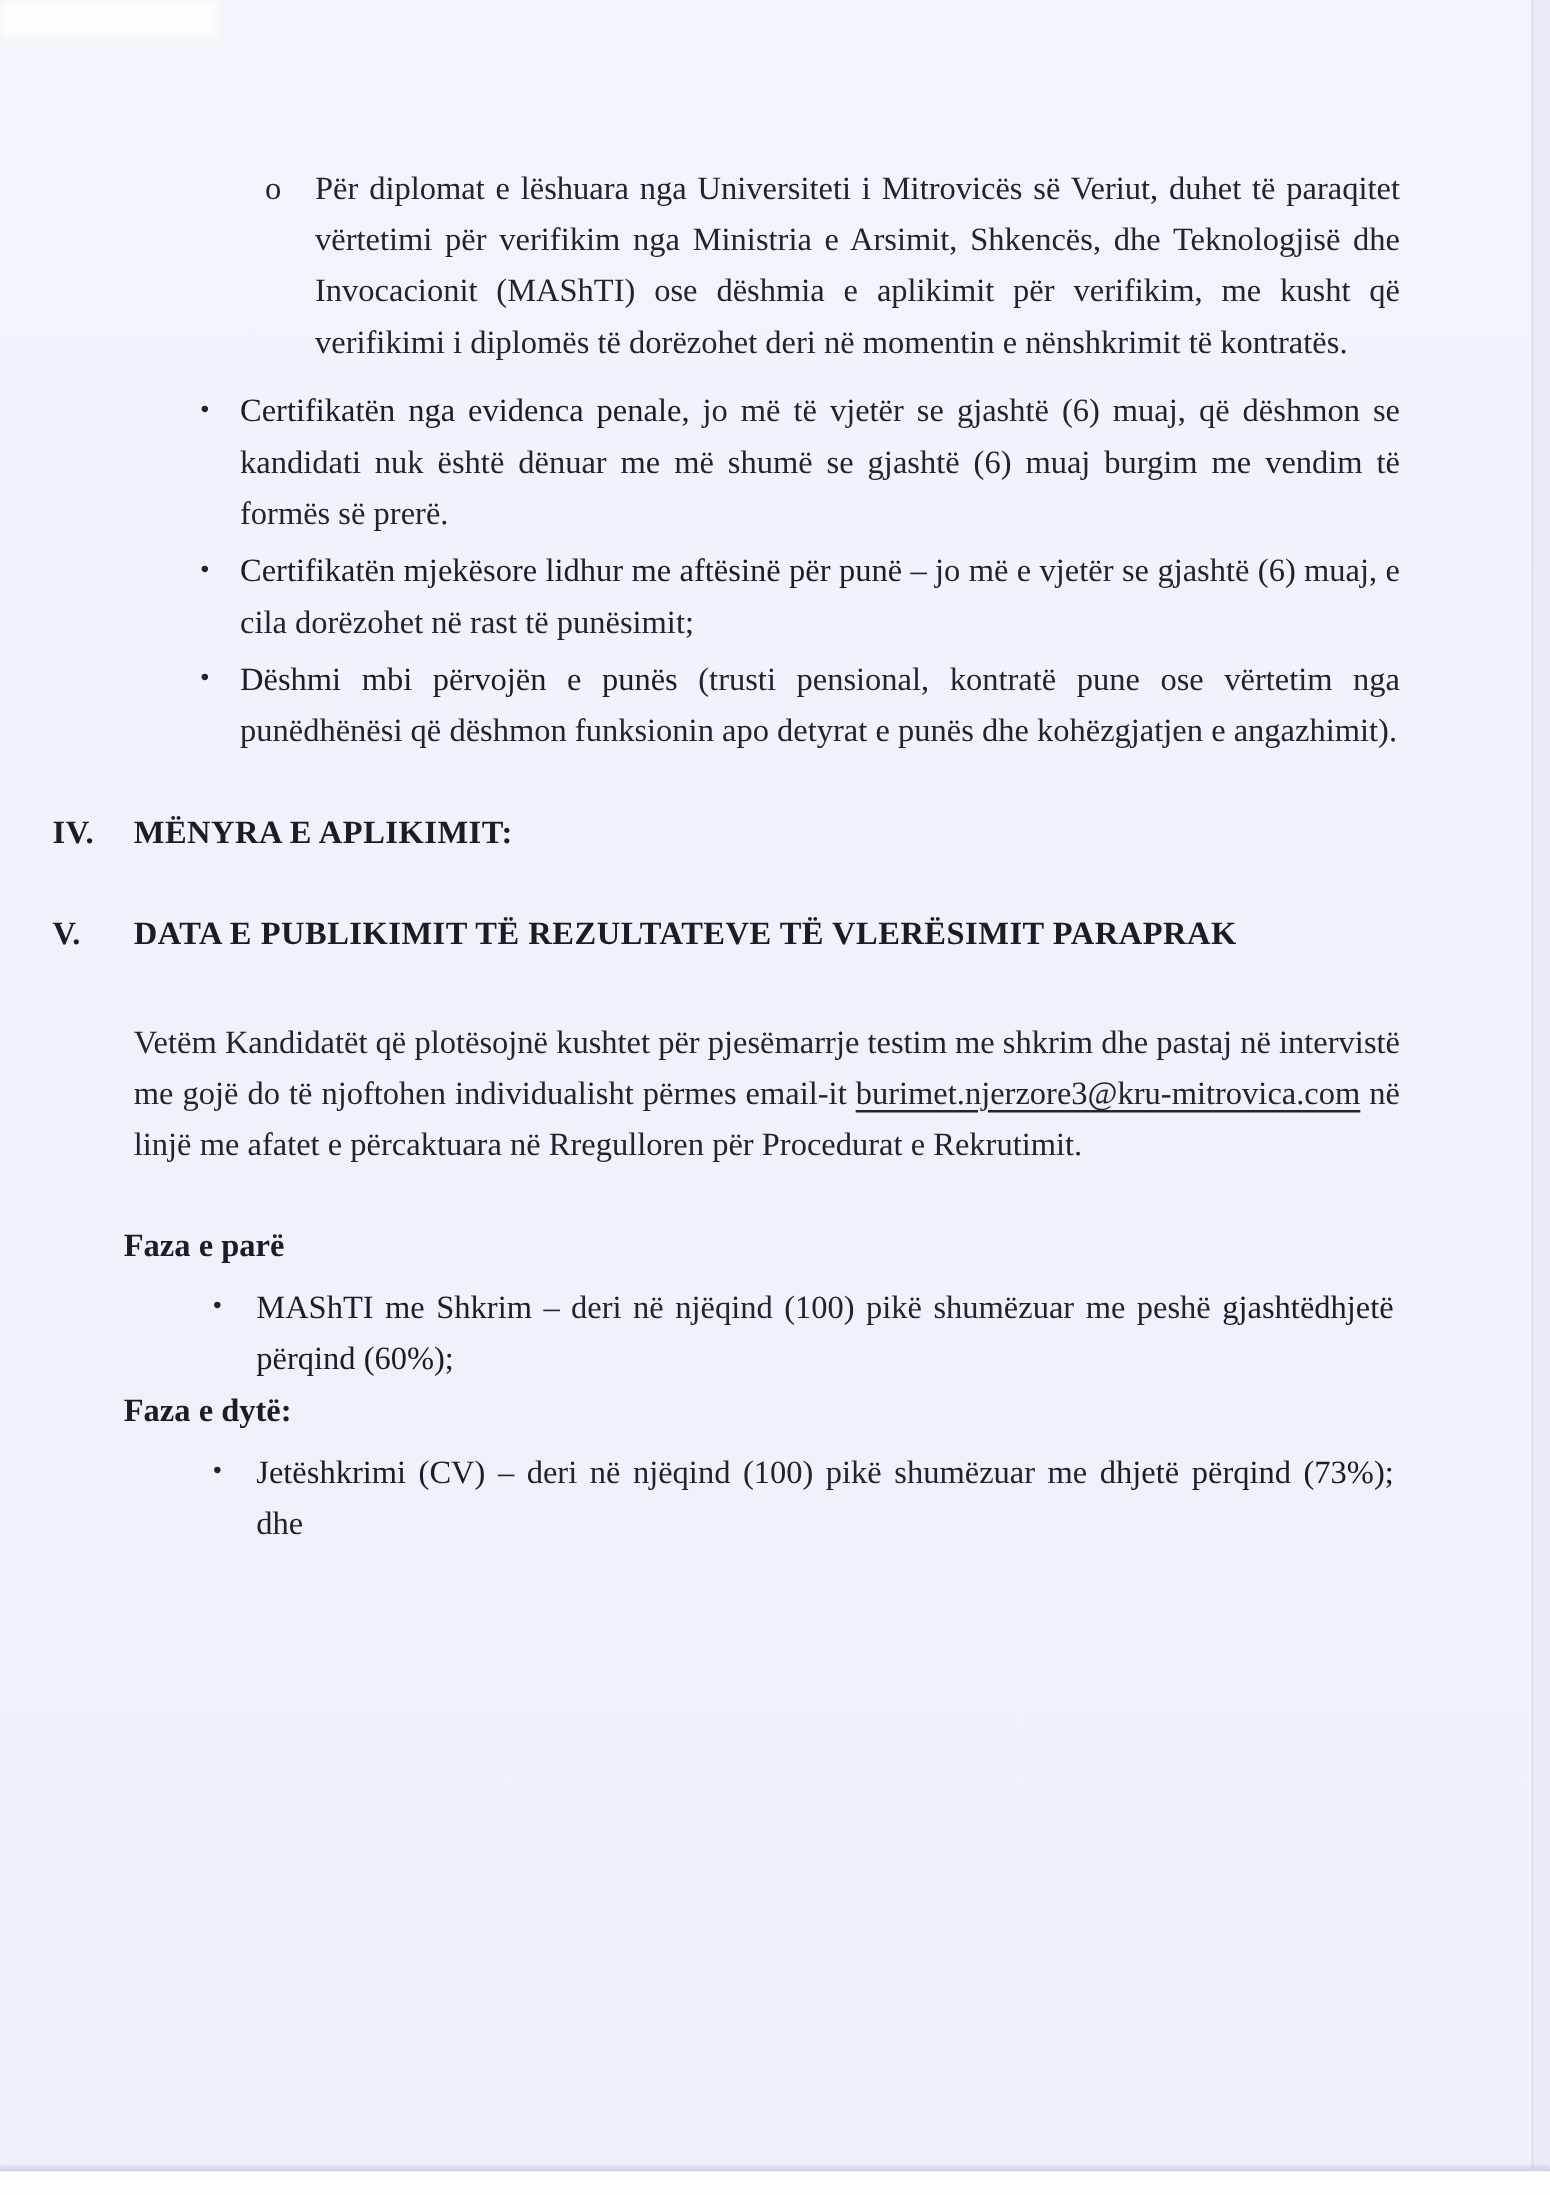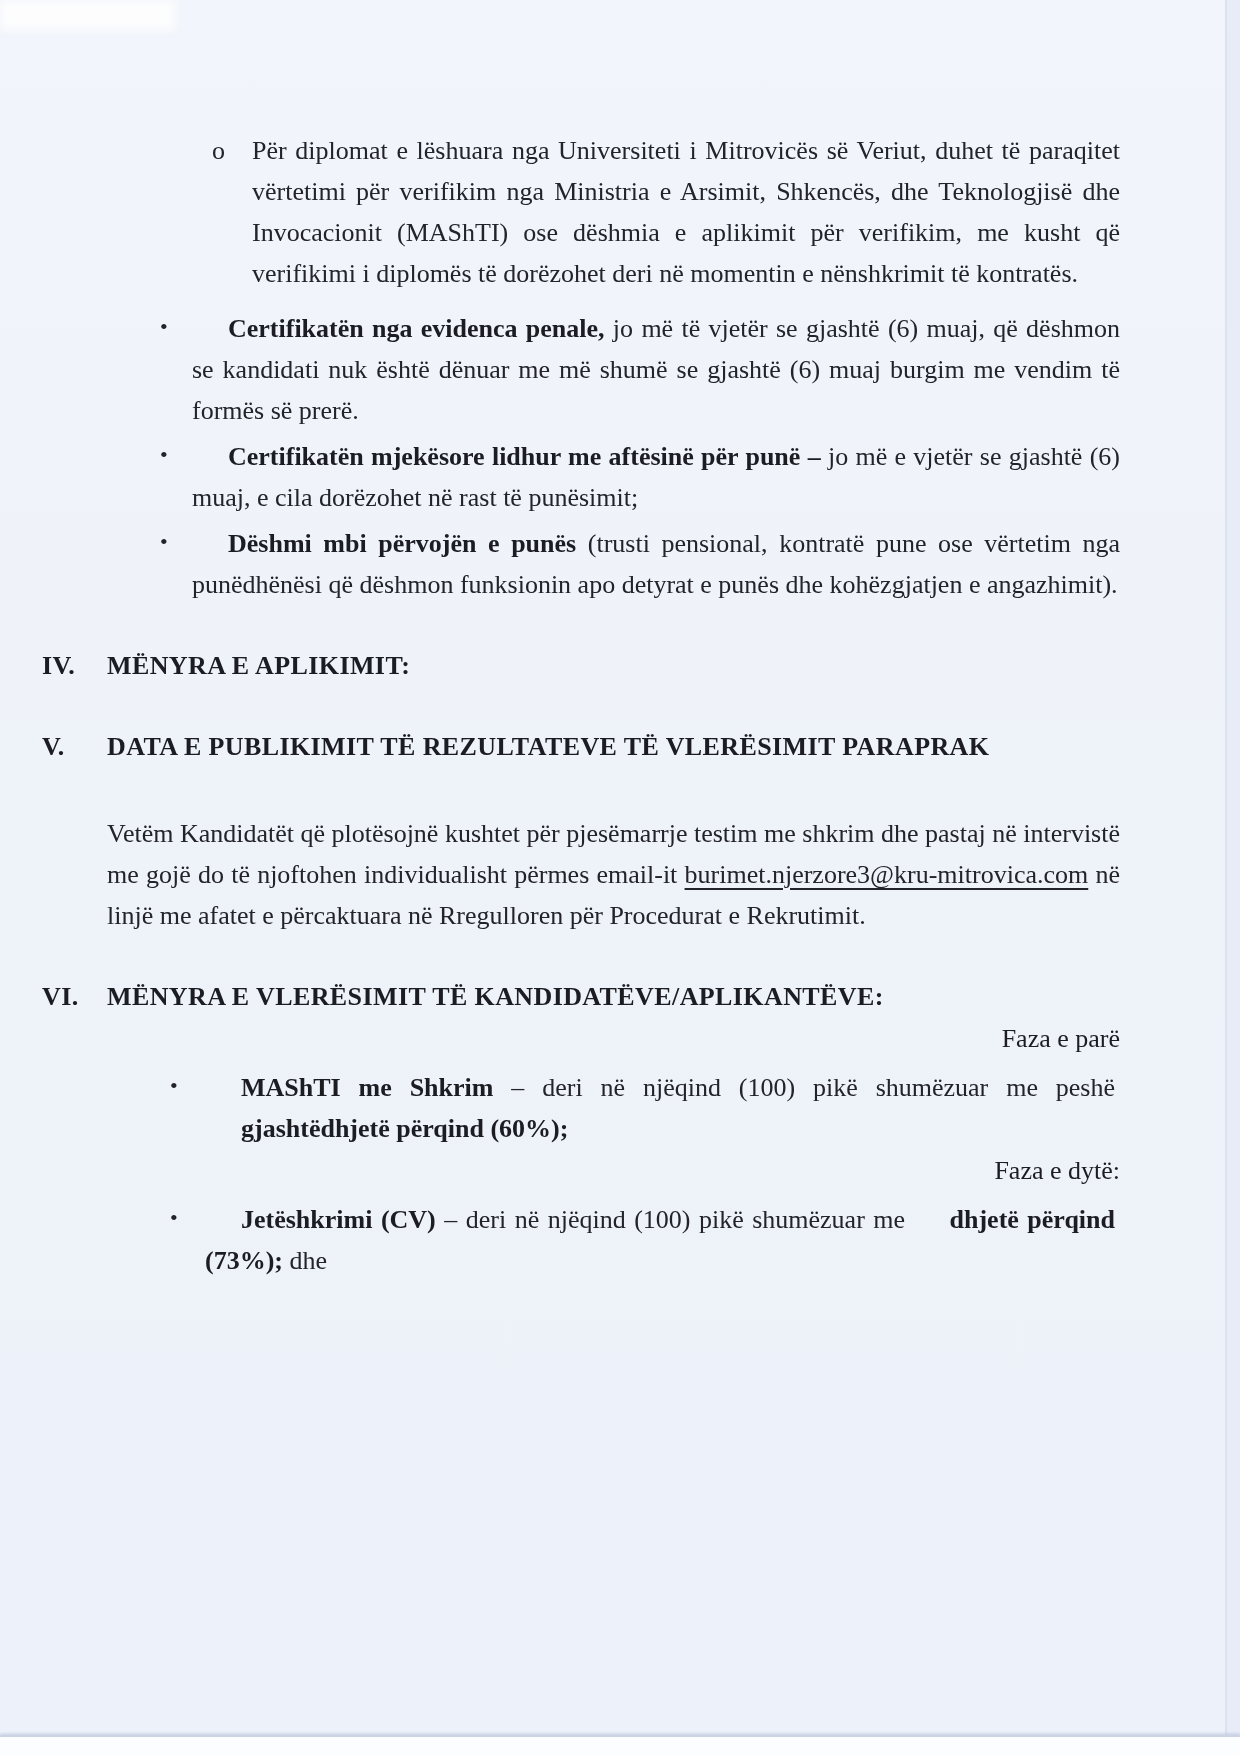--- a/index.html
+++ b/index.html
@@ -20,30 +20,30 @@
   .bottom-edge{position:absolute;left:0;right:0;bottom:0;height:19px;background:#fcfdfe;border-top:2px solid #ccd4e4;box-shadow:0 -2px 2px rgba(160,175,205,.35);}
   
   .content{position:absolute;left:0;top:0;width:100%;}
   p{margin:0;}
   .justify{text-align:justify;}
   .sub-bullet{margin:130px 120px 0 252px;position:relative;}
   .sub-bullet .marker{position:absolute;left:-40px;top:0;}
   .blist{margin:14px 0 0 0;}
   .bullet-item{margin:5px 120px 0 192px;position:relative;}
   .bullet-item .marker{position:absolute;left:-32px;top:-2px;font-size:22px;}
-  .bold{font-weight:bold;color:#1c1c23;margin-left:36px;}
+  .bold{font-weight:normal;color:#1c1c23;}
   .section{margin-top:40px;}
   .sec-head{display:flex;font-weight:bold;color:#1c1c23;letter-spacing:.4px;justify-content:space-between;}
   .sec-head .numeral{width:65px;margin-left:42px;flex:none;}
   .sec-head .title{flex:1;}
   .sec-body{margin:6px 120px 0 107px;}
   .sec-body.spaced{margin-top:46px;}
   .email-link{color:#23232b;text-decoration:underline;text-underline-offset:5px;}
   .vi-intro{margin:44px 120px 0 99px;}
-  .phase-label{margin:1px 120px 0 99px;font-weight:normal;color:#1c1c23;text-align:right;}
+  .phase-label{margin:1px 120px 0 99px;font-weight:bold;color:#1c1c23;}
   .phase-bullet{margin:8px 125px 0 205px;position:relative;}
   .phase-bullet .marker{position:absolute;left:-35px;top:-2px;font-size:22px;}
 </style>
 </head>
 <body>
 
 <div class="page">
   <div class="corner-patch"></div>
   <div class="right-band"></div>
 
@@ -80,24 +80,20 @@
       <div class="sec-head">
         <span class="numeral">V.</span>
         <span class="title">DATA E PUBLIKIMIT TË REZULTATEVE TË VLERËSIMIT PARAPRAK</span>
       </div>
       <p class="sec-body spaced justify">
         <span>Vetëm Kandidatët që plotësojnë kushtet për pjesëmarrje testim me shkrim dhe pastaj në intervistë me gojë do të njoftohen individualisht përmes email-it </span><a href="#" class="email-link">burimet.njerzore3@kru-mitrovica.com</a><span> në linjë me afatet e përcaktuara në Rregulloren për Procedurat e Rekrutimit.</span>
       </p>
     </div>
 
     <div class="section">
-      <div class="sec-head">
-        <span class="numeral">VI.</span>
-        <span class="title">MËNYRA E VLERËSIMIT TË KANDIDATËVE/APLIKANTËVE:</span>
-      </div>
 
 
       <p class="phase-label">Faza e parë</p>
 
       <p class="phase-bullet justify">
         <span class="marker">•</span>
         <span class="bold">MAShTI me Shkrim</span><span> – deri në njëqind (100) pikë shumëzuar me peshë </span><span class="bold">gjashtëdhjetë përqind (60%);</span>
       </p>
 
       <p class="phase-label">Faza e dytë:</p>

